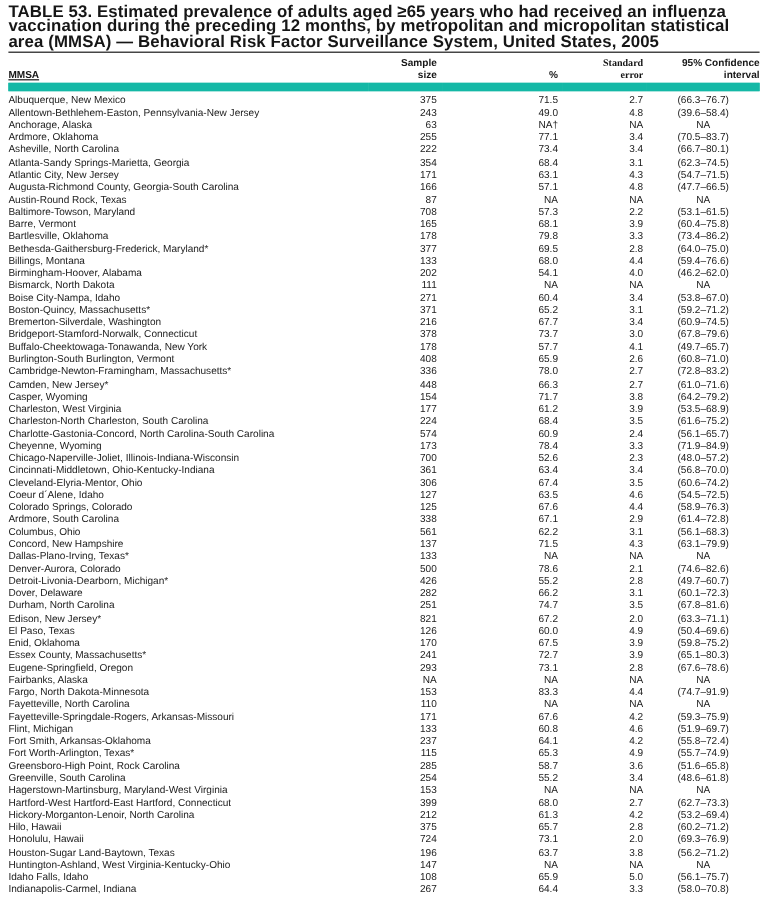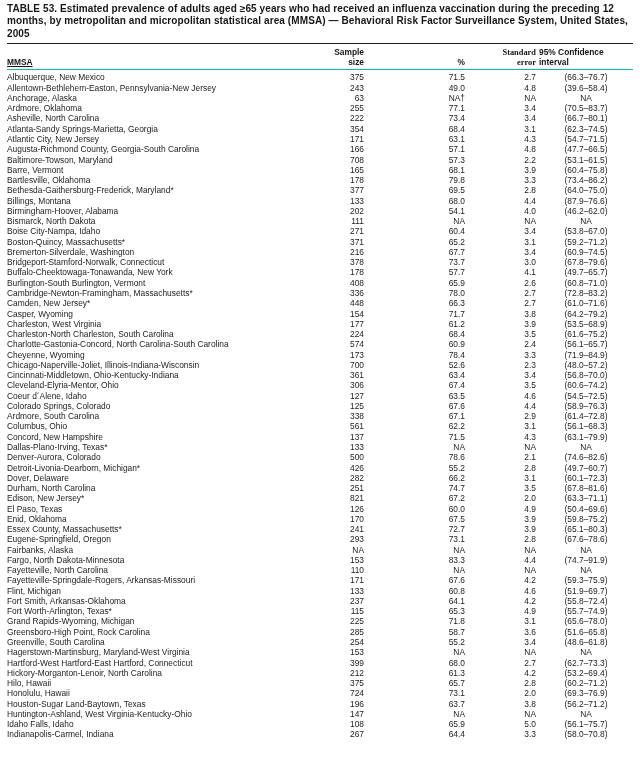--- a/index.html
+++ b/index.html
@@ -11,21 +11,21 @@
     width: 640px;
     height: 764px;
     overflow: hidden;
     font-family: "Liberation Sans", "DejaVu Sans", sans-serif;
     color: #111111;
   }
   .page {
     padding: 3px 7px 0 7px;
   }
   .title {
-    font-size: 10px;
+    font-size: 14px;
     font-weight: bold;
     line-height: 12.4px;
     letter-spacing: 0.1px;
     color: #161616;
   }
   .rule-thick {
     border: 0;
     border-top: 1.6px solid #1a1a1a;
     margin: 3px 0 0 0;
   }
@@ -38,29 +38,29 @@
   col.c-sample { width: 62px; }
   col.c-pct    { width: 100px; }
   col.c-se     { width: 70px; }
   col.c-ci     { width: 94px; }
   thead th {
     font-size: 8.4px;
     font-weight: bold;
     line-height: 9.6px;
     vertical-align: bottom;
     padding: 4px 0 2px 0;
-    border-bottom: 1px solid #14b8a6;
+    border-bottom: 7px solid #14b8a6;
     white-space: pre-line;
     color: #161616;
   }
   th.h-mmsa   { text-align: left; text-decoration: underline; }
   th.h-sample { text-align: right; padding-right: 5px; }
   th.h-pct    { text-align: right; padding-right: 4px; }
   th.h-se     { text-align: right; padding-right: 3px; font-family: Liberation Serif, serif; }
-  th.h-ci     { text-align: left; }
+  th.h-ci     { text-align: right; }
   tbody td {
     font-size: 8.4px;
     line-height: 10.26px;
     padding: 0;
     white-space: nowrap;
     overflow: hidden;
     color: #1c1c1c;
   }
   tbody tr:first-child td { padding-top: 2px; }
   td.col-mmsa   { text-align: left; }
@@ -146,20 +146,27 @@
           <td class="col-ci">(54.7–71.5)</td>
         </tr>
         <tr>
           <td class="col-mmsa">Augusta-Richmond County, Georgia-South Carolina</td>
           <td class="col-sample">166</td>
           <td class="col-pct">57.1</td>
           <td class="col-se">4.8</td>
           <td class="col-ci">(47.7–66.5)</td>
         </tr>
         <tr>
+          <td class="col-mmsa">Austin-Round Rock, Texas</td>
+          <td class="col-sample">87</td>
+          <td class="col-pct">NA</td>
+          <td class="col-se">NA</td>
+          <td class="col-ci">NA</td>
+        </tr>
+        <tr>
           <td class="col-mmsa">Baltimore-Towson, Maryland</td>
           <td class="col-sample">708</td>
           <td class="col-pct">57.3</td>
           <td class="col-se">2.2</td>
           <td class="col-ci">(53.1–61.5)</td>
         </tr>
         <tr>
           <td class="col-mmsa">Barre, Vermont</td>
           <td class="col-sample">165</td>
           <td class="col-pct">68.1</td>
@@ -178,21 +185,21 @@
           <td class="col-sample">377</td>
           <td class="col-pct">69.5</td>
           <td class="col-se">2.8</td>
           <td class="col-ci">(64.0–75.0)</td>
         </tr>
         <tr>
           <td class="col-mmsa">Billings, Montana</td>
           <td class="col-sample">133</td>
           <td class="col-pct">68.0</td>
           <td class="col-se">4.4</td>
-          <td class="col-ci">(87.9–76.6)</td>
+          <td class="col-ci">(59.4–76.6)</td>
         </tr>
         <tr>
           <td class="col-mmsa">Birmingham-Hoover, Alabama</td>
           <td class="col-sample">202</td>
           <td class="col-pct">54.1</td>
           <td class="col-se">4.0</td>
           <td class="col-ci">(46.2–62.0)</td>
         </tr>
         <tr>
           <td class="col-mmsa">Bismarck, North Dakota</td>
@@ -461,27 +468,20 @@
           <td class="col-ci">(55.8–72.4)</td>
         </tr>
         <tr>
           <td class="col-mmsa">Fort Worth-Arlington, Texas*</td>
           <td class="col-sample">115</td>
           <td class="col-pct">65.3</td>
           <td class="col-se">4.9</td>
           <td class="col-ci">(55.7–74.9)</td>
         </tr>
         <tr>
-          <td class="col-mmsa">Grand Rapids-Wyoming, Michigan</td>
-          <td class="col-sample">225</td>
-          <td class="col-pct">71.8</td>
-          <td class="col-se">3.1</td>
-          <td class="col-ci">(65.6–78.0)</td>
-        </tr>
-        <tr>
           <td class="col-mmsa">Greensboro-High Point, Rock Carolina</td>
           <td class="col-sample">285</td>
           <td class="col-pct">58.7</td>
           <td class="col-se">3.6</td>
           <td class="col-ci">(51.6–65.8)</td>
         </tr>
         <tr>
           <td class="col-mmsa">Greenville, South Carolina</td>
           <td class="col-sample">254</td>
           <td class="col-pct">55.2</td>

